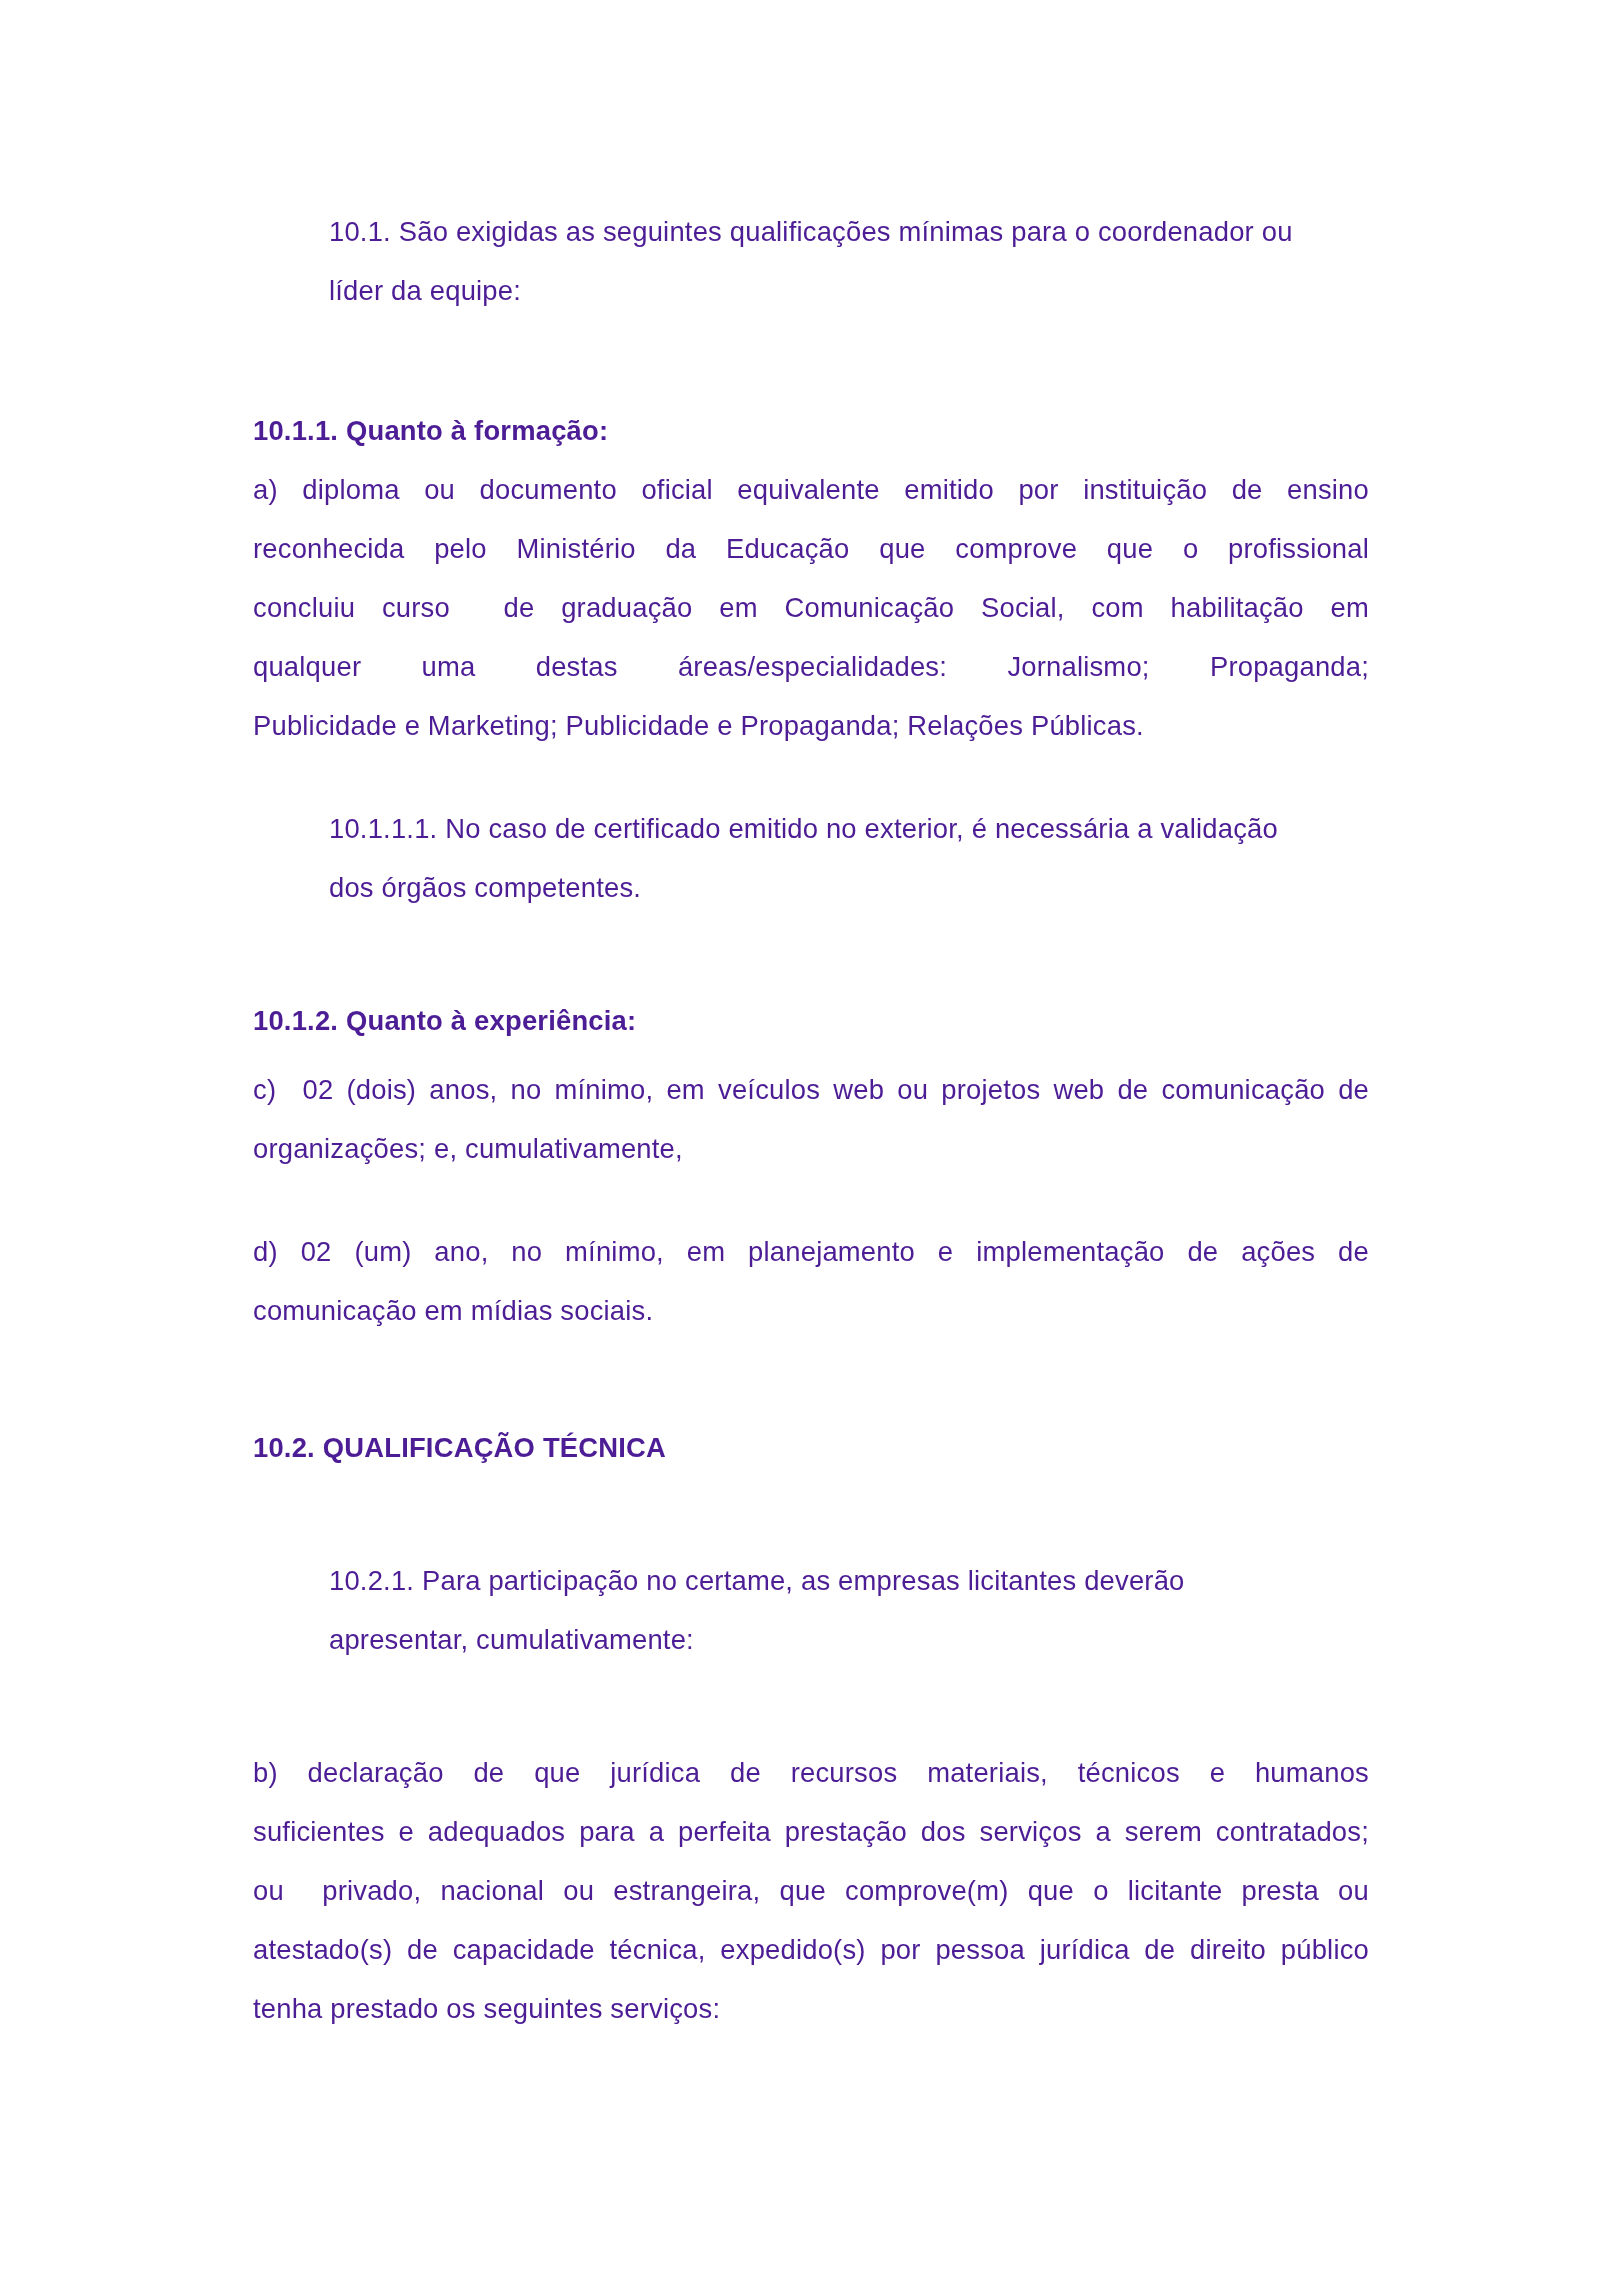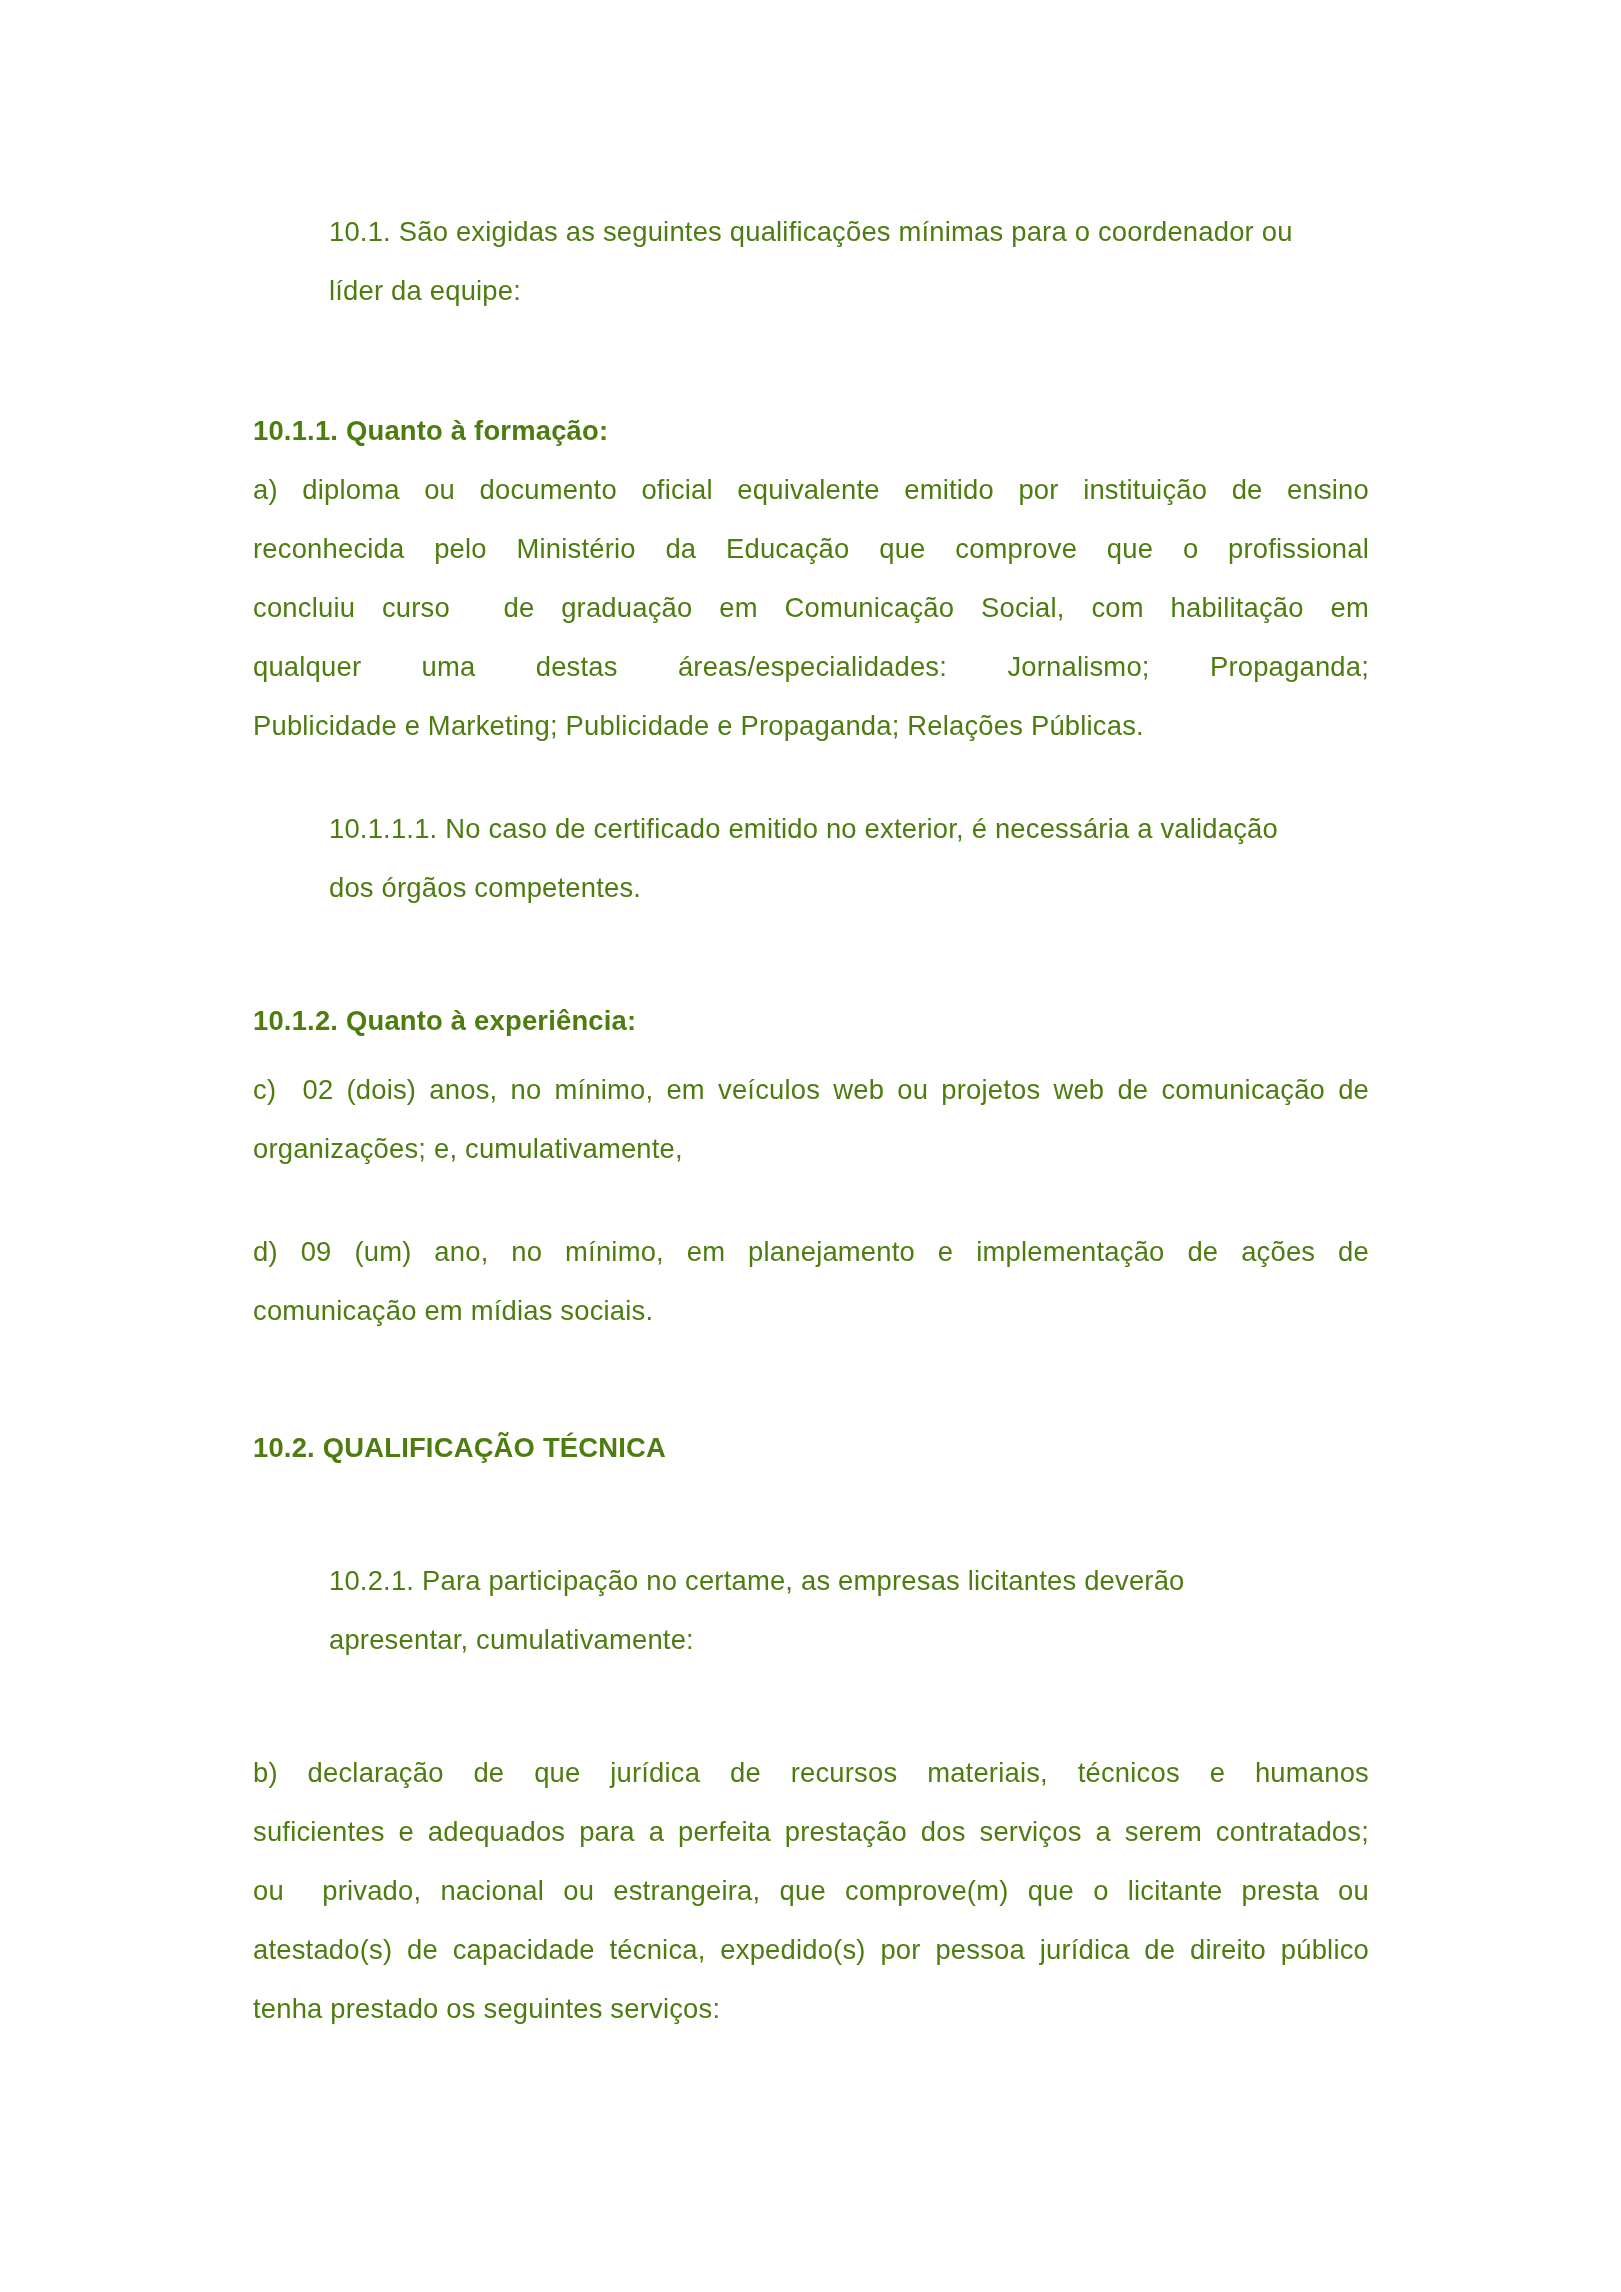--- a/index.html
+++ b/index.html
@@ -6,21 +6,21 @@
   html, body {
     margin: 0;
     padding: 0;
     background: #ffffff;
   }
   .page {
     position: relative;
     width: 1621px;
     height: 2293px;
     background: #ffffff;
-    color: #4d7c0f;
+    color: #4c1d95;
     font-family: "Liberation Sans", "DejaVu Sans", sans-serif;
     overflow: hidden;
     box-sizing: border-box;
   }
   .content {
     box-sizing: border-box;
     padding: 202px 252px 0 253px;
     width: 100%;
   }
   .block {
@@ -75,21 +75,21 @@
         <div class="line" data-name="clause-10-1-1-1-line">dos órgãos competentes.</div>
       </div>
       <div class="block heading" data-name="heading-10-1-2">
         <div class="line" data-name="heading-10-1-2-line">10.1.2. Quanto à experiência:</div>
       </div>
       <div class="block justify" data-name="item-c">
         <div class="line" data-name="item-c-line">c)&nbsp; 02 (dois) anos, no mínimo, em veículos web ou projetos web de comunicação de</div>
         <div class="line" data-name="item-c-line">organizações; e, cumulativamente,</div>
       </div>
       <div class="block justify" data-name="item-d">
-        <div class="line" data-name="item-d-line">d) 09 (um) ano, no mínimo, em planejamento e implementação de ações de</div>
+        <div class="line" data-name="item-d-line">d) 02 (um) ano, no mínimo, em planejamento e implementação de ações de</div>
         <div class="line" data-name="item-d-line">comunicação em mídias sociais.</div>
       </div>
       <div class="block heading" data-name="heading-10-2">
         <div class="line" data-name="heading-10-2-line">10.2. QUALIFICAÇÃO TÉCNICA</div>
       </div>
       <div class="block indent" data-name="clause-10-2-1">
         <div class="line" data-name="clause-10-2-1-line">10.2.1. Para participação no certame, as empresas licitantes deverão</div>
         <div class="line" data-name="clause-10-2-1-line">apresentar, cumulativamente:</div>
       </div>
       <div class="block justify" data-name="item-b">

